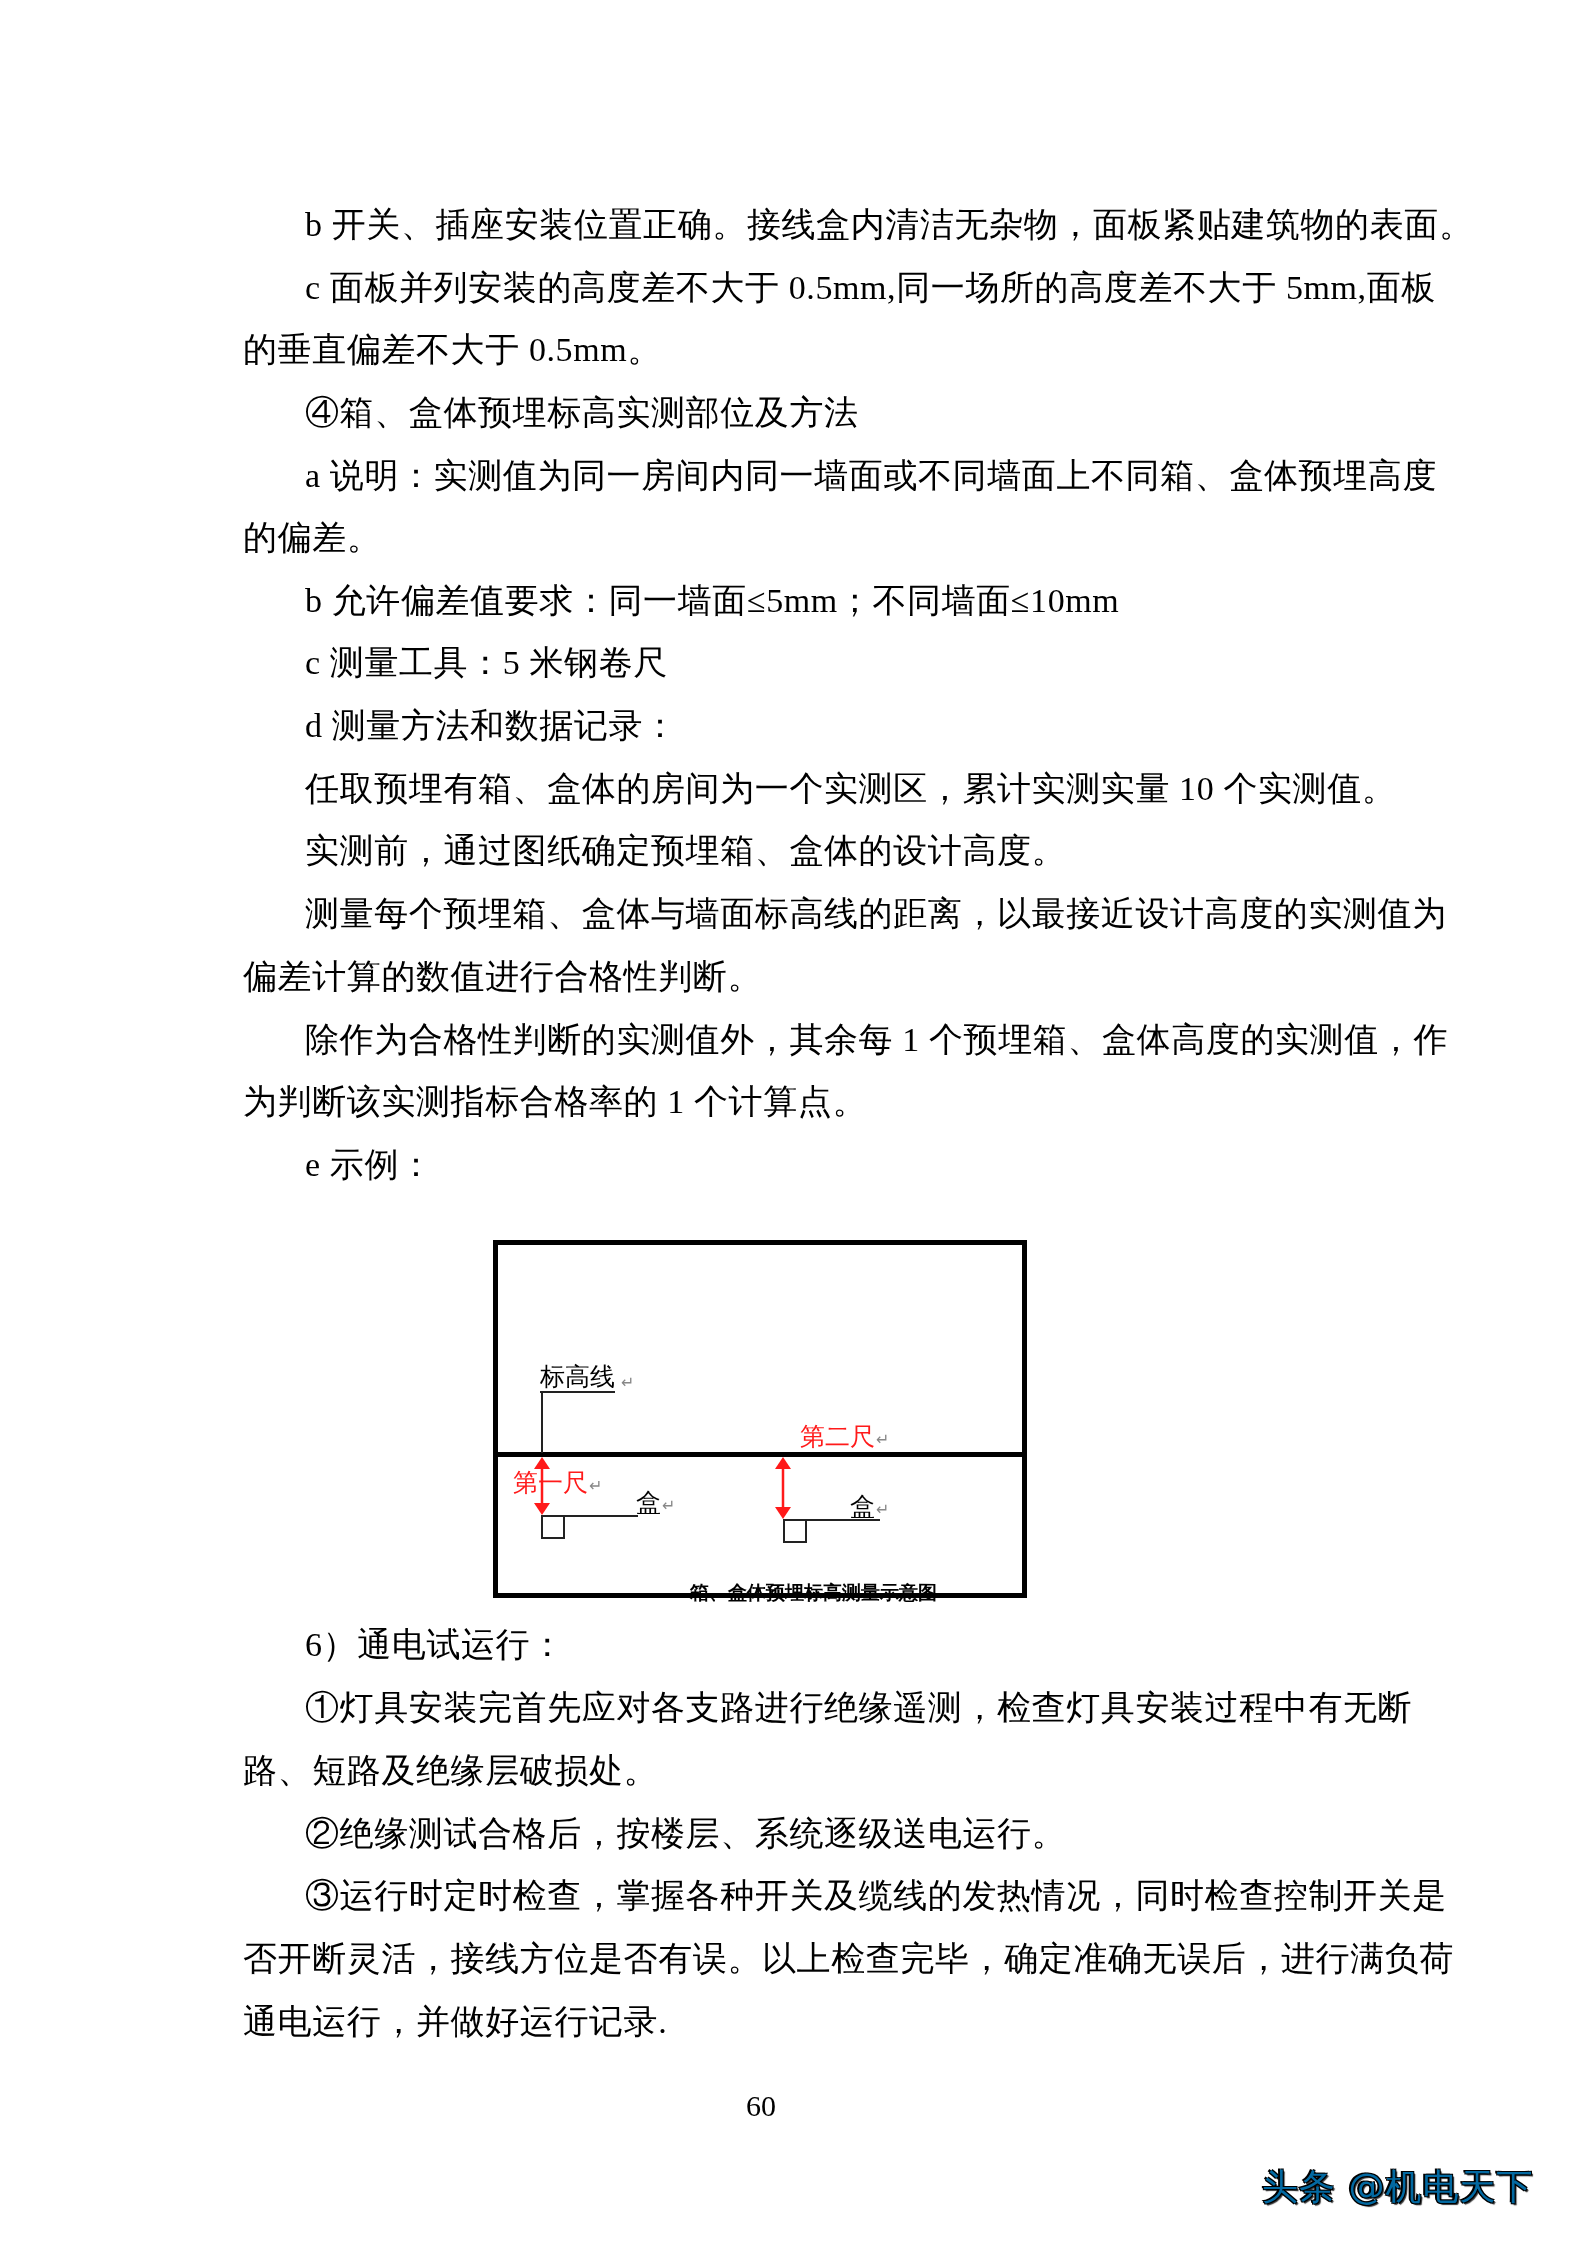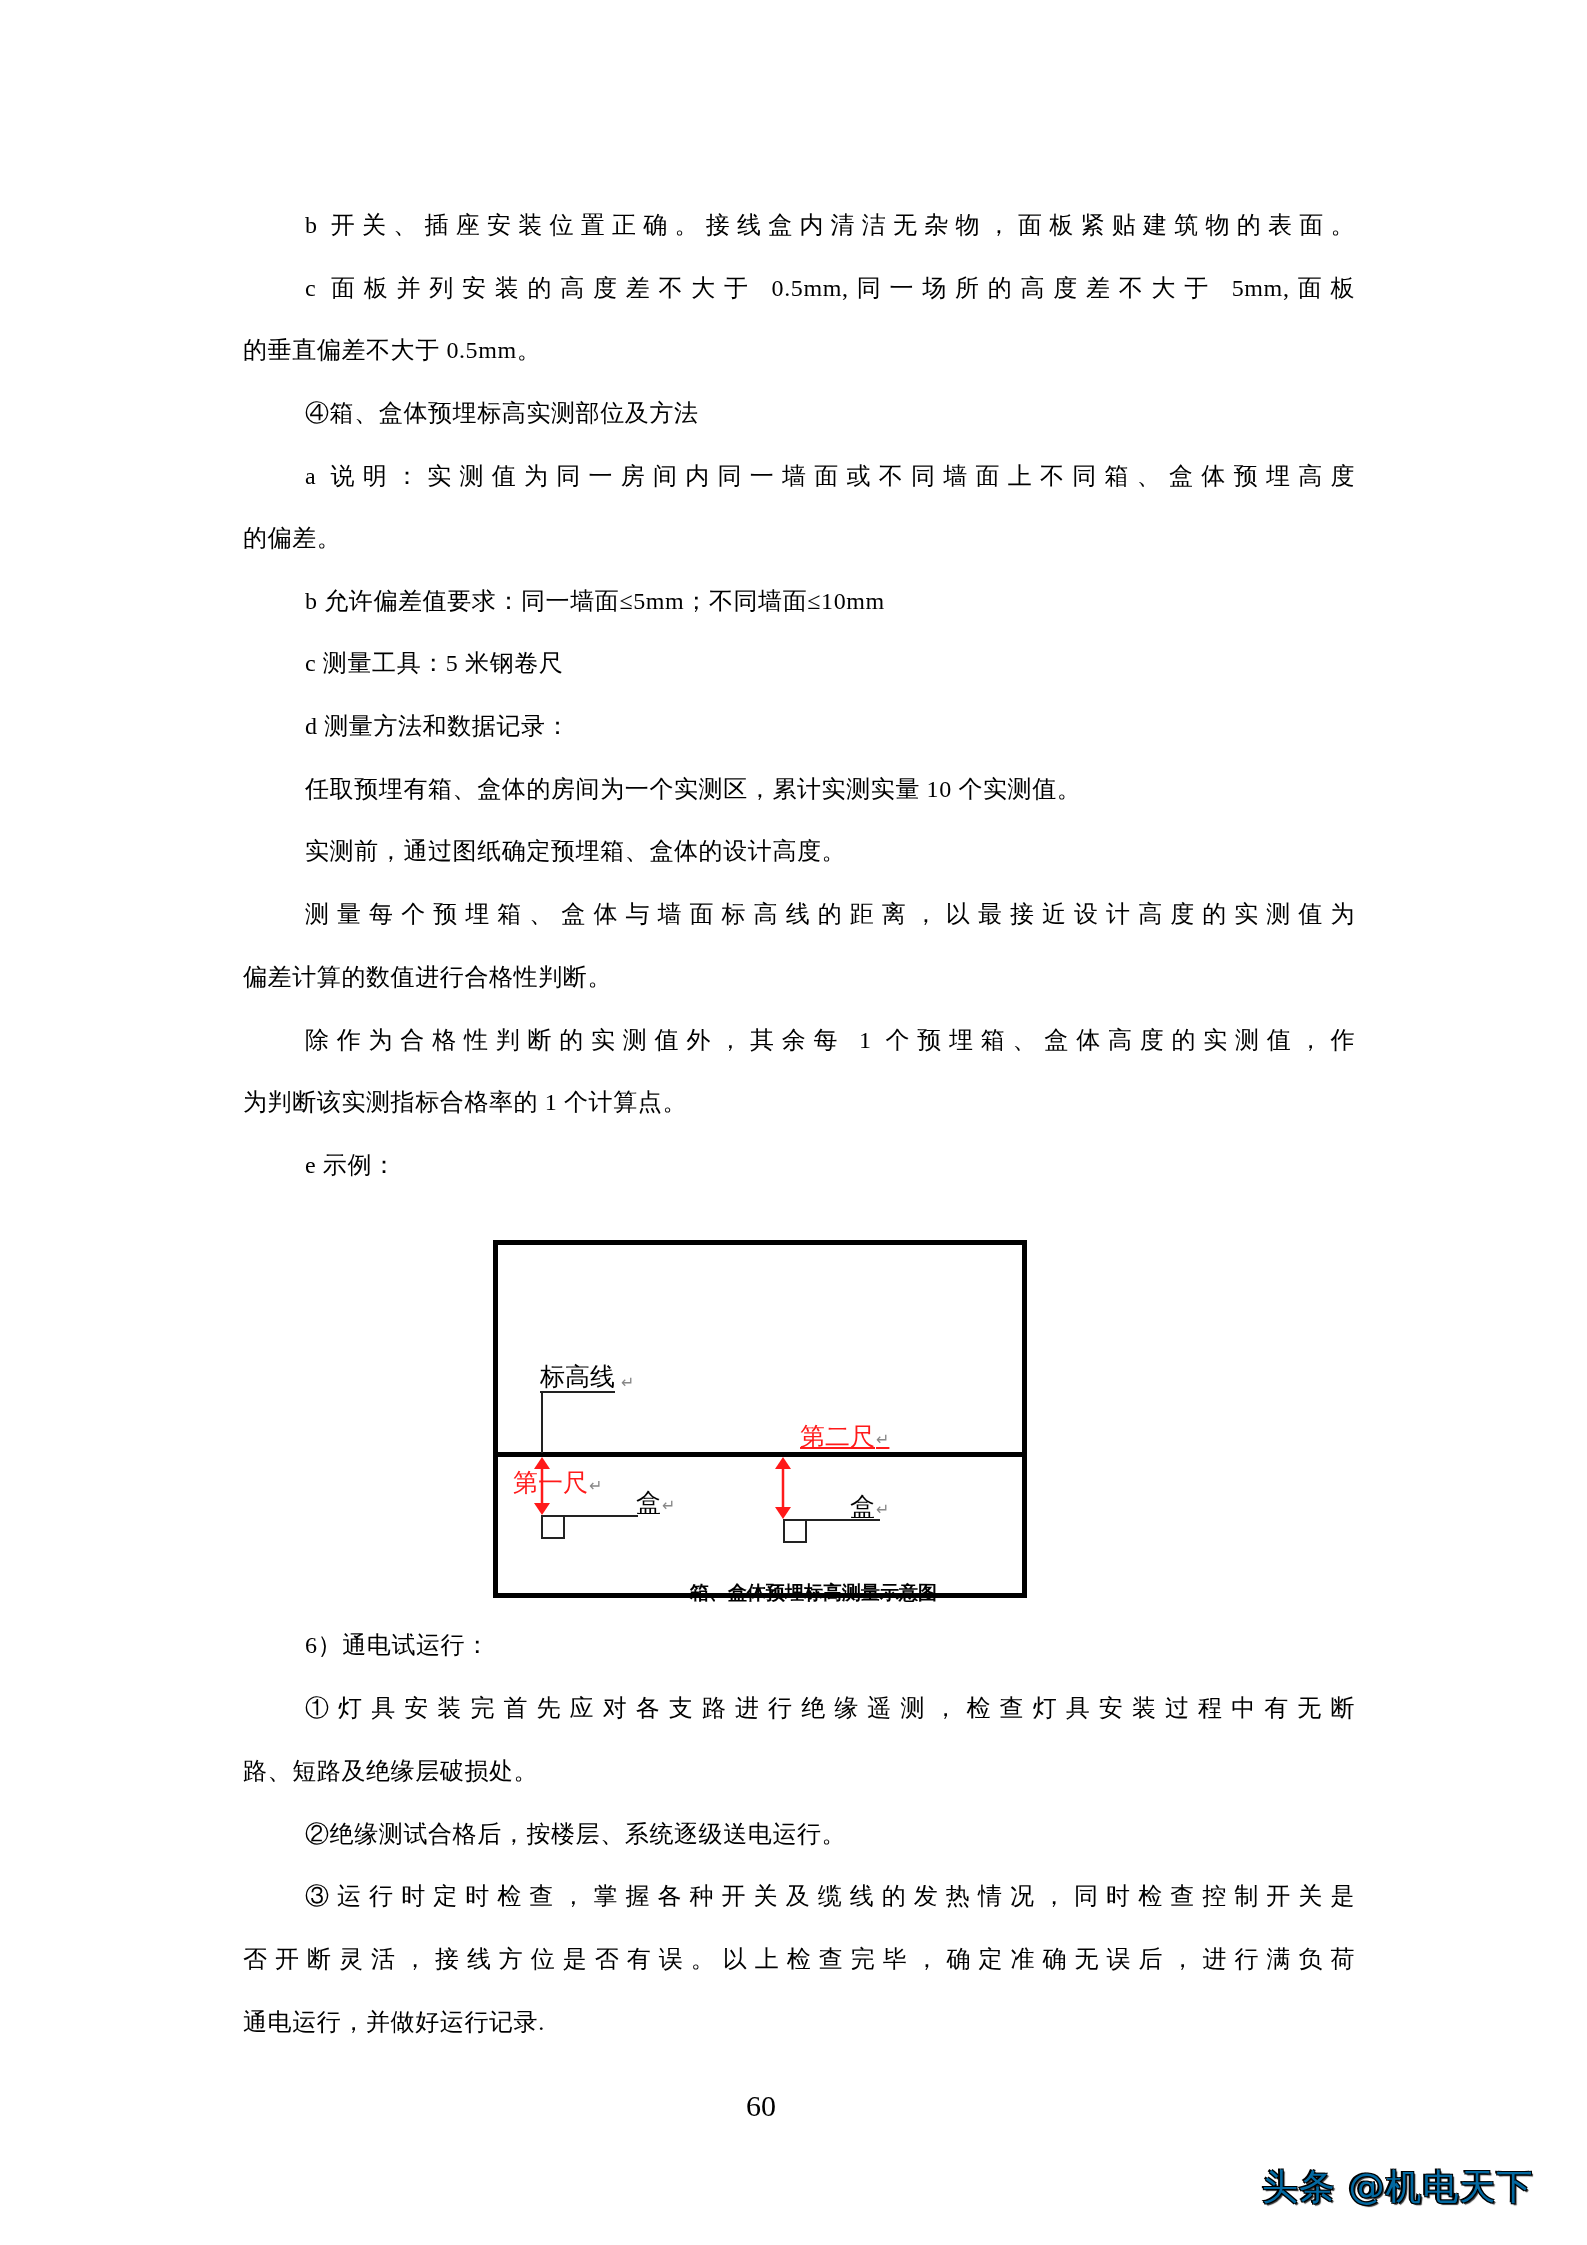--- a/index.html
+++ b/index.html
@@ -1,18 +1,18 @@
 <!DOCTYPE html>
 <html><head>
 <meta charset="utf-8">
 <style>
   html, body { margin: 0; padding: 0; background: #ffffff; }
   body { width: 1587px; height: 2245px; position: relative; overflow: hidden;
          font-family: "Liberation Serif", "DejaVu Serif", serif; color: #000; }
-  .line { position: absolute; left: 243px; width: 1112px; font-size: 24px; line-height: 40px;
+  .line { position: absolute; left: 243px; width: 1112px; font-size: 34px; line-height: 40px;
           white-space: nowrap; letter-spacing: 0.6px; text-align: justify; text-align-last: justify; }
   .line.indent { left: 305px; width: 1050px; }
   .line.short { text-align-last: left; }
   .diagram { position: absolute; left: 493px; top: 1198px; width: 534px; height: 358px;
              box-sizing: border-box; border: 5px solid #000; margin-top: 42px; }
   .mid-line { position: absolute; left: 0; right: 0; top: 207px; height: 5px; background: #000; }
   .d-label { position: absolute; font-family: "DejaVu Sans", "Liberation Sans", sans-serif;
              font-size: 25px; line-height: 28px; white-space: nowrap; }
   .d-label.red { color: #ff1a1a; }
   .ret { color: #888; font-size: 16px; margin-left: 1px; }
@@ -69,21 +69,21 @@
   <div class="thin" style="left:66px; top:270px; width:74px; height:2px;"></div>
   <div class="d-label" style="left:138px; top:244px;">
     <span>盒</span><span class="ret">↵</span>
   </div>
 
   <svg class="arrow" style="left:277px; top:212px; height:62px;" viewBox="0 0 16 62">
     <line x1="8" y1="8" x2="8" y2="54" stroke="#ff1a1a" stroke-width="2.5"></line>
     <polygon points="8,0 0,12 16,12" fill="#ff1a1a"></polygon>
     <polygon points="8,62 0,50 16,50" fill="#ff1a1a"></polygon>
   </svg>
-  <div class="d-label red" style="left:302px; top:178px;text-decoration:underline;">
+  <div class="d-label red" style="left:302px; top:178px;">
     <span>第二尺</span><span class="ret">↵</span>
   </div>
   <div class="box" style="left:285px; top:274px;"></div>
   <div class="thin" style="left:308px; top:274px; width:74px; height:2px;"></div>
   <div class="d-label" style="left:352px; top:248px;">
     <span>盒</span><span class="ret">↵</span>
   </div>
 </div>
 
 <div class="caption">箱、盒体预埋标高测量示意图</div>

